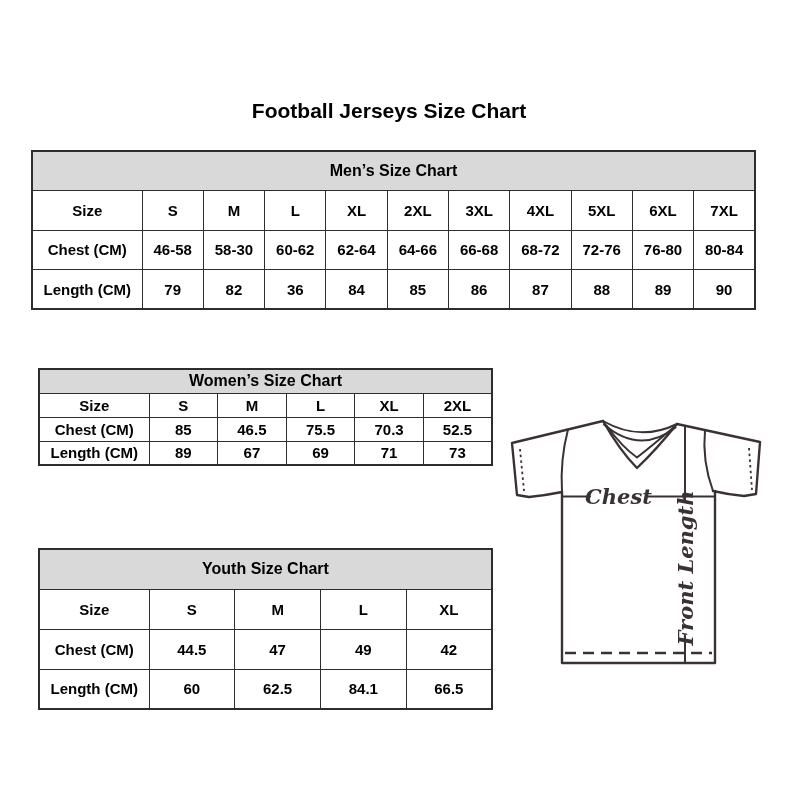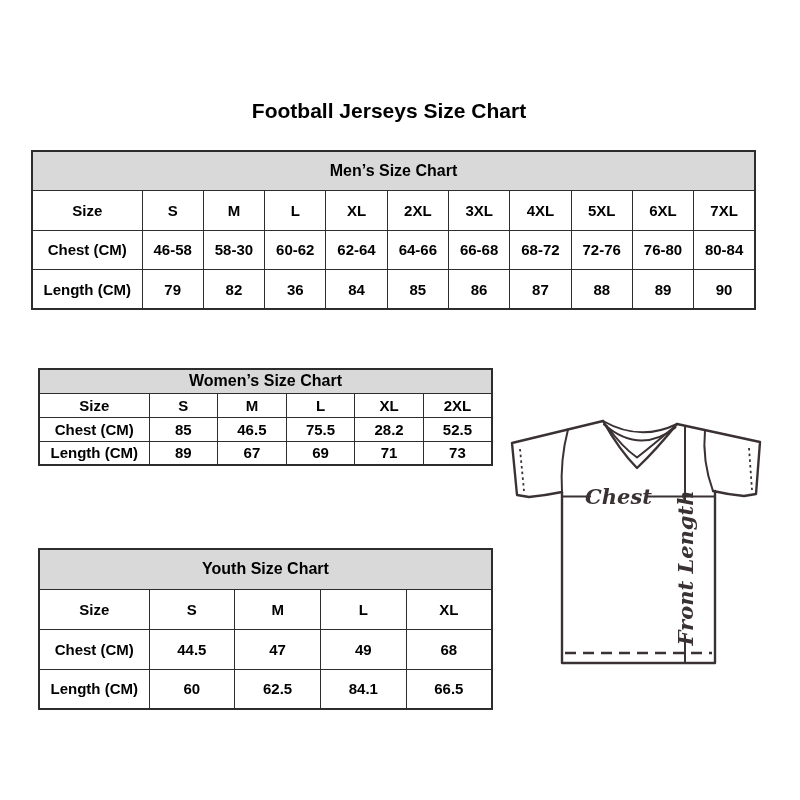--- a/index.html
+++ b/index.html
@@ -128,21 +128,21 @@
           <td>M</td>
           <td>L</td>
           <td>XL</td>
           <td>2XL</td>
         </tr>
         <tr>
           <th class="rl">Chest (CM)</th>
           <td>85</td>
           <td>46.5</td>
           <td>75.5</td>
-          <td>28.2</td>
+          <td>70.3</td>
           <td>52.5</td>
         </tr>
         <tr>
           <th class="rl">Length (CM)</th>
           <td>89</td>
           <td>67</td>
           <td>69</td>
           <td>71</td>
           <td>73</td>
         </tr>
@@ -166,21 +166,21 @@
           <td>S</td>
           <td>M</td>
           <td>L</td>
           <td>XL</td>
         </tr>
         <tr>
           <th class="rl">Chest (CM)</th>
           <td>44.5</td>
           <td>47</td>
           <td>49</td>
-          <td>68</td>
+          <td>42</td>
         </tr>
         <tr>
           <th class="rl">Length (CM)</th>
           <td>60</td>
           <td>62.5</td>
           <td>84.1</td>
           <td>66.5</td>
         </tr>
       </tbody>
     </table>

